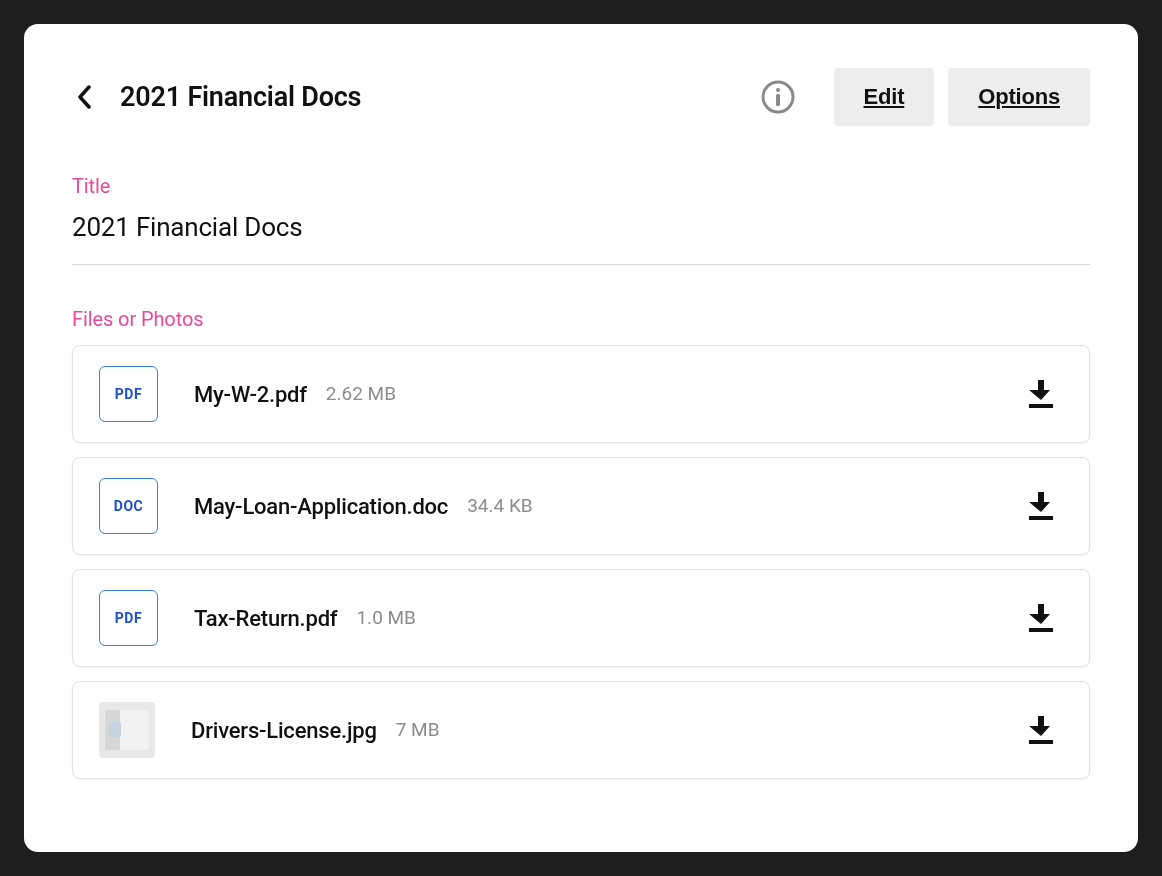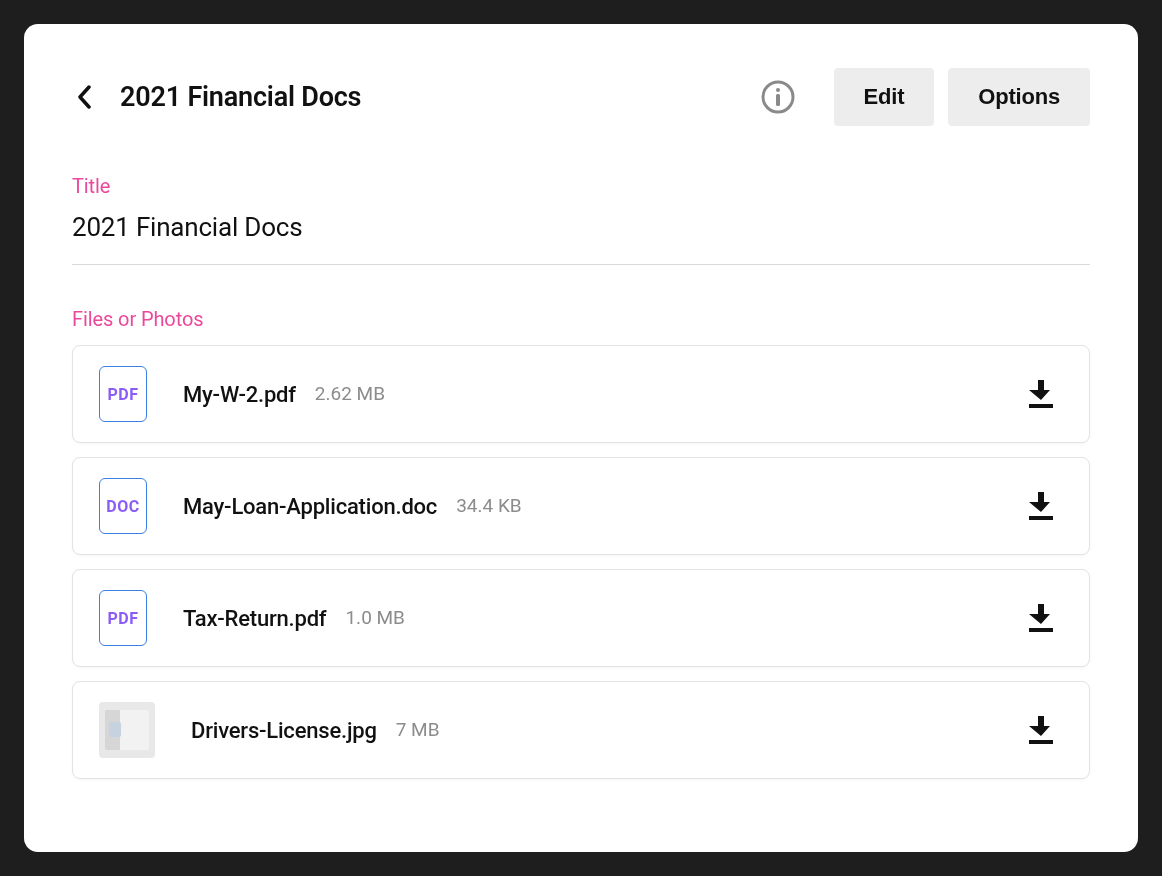--- a/index.html
+++ b/index.html
@@ -57,20 +57,21 @@
       background: #ededed;
       border: none;
       font-size: 22px;
       font-weight: 600;
       color: #111;
       padding: 16px 30px;
       border-radius: 4px;
       cursor: pointer;
       margin-left: 14px;
       letter-spacing: -0.2px;
+      text-decoration: underline;
     }
     .section-label {
       font-size: 20px;
       color: #ec4899;
       margin-bottom: 14px;
       letter-spacing: -0.1px;
     }
     .title-value {
       font-size: 26px;
       color: #111;
@@ -87,29 +88,29 @@
     .file-card {
       border: 1px solid #e3e3e3;
       border-radius: 8px;
       box-shadow: 0 1px 3px rgba(0,0,0,0.04);
       display: flex;
       align-items: center;
       padding: 20px 26px;
       background: #fff;
     }
     .file-thumb {
-      width: 48px;
+      width: 59px;
       height: 56px;
       border: 1.5px solid #3b7fe3;
       border-radius: 6px;
       display: flex;
       align-items: center;
       justify-content: center;
-      color: #8b5cf6;
-      font-size: 16px;
+      color: #1d4ed8;
+      font-size: 14px;
       font-weight: 700;
       letter-spacing: 0.5px;
       margin-right: 36px;
       flex-shrink: 0;
     }
     .img-thumb {
       width: 56px;
       height: 56px;
       border-radius: 4px;
       margin-right: 36px;

